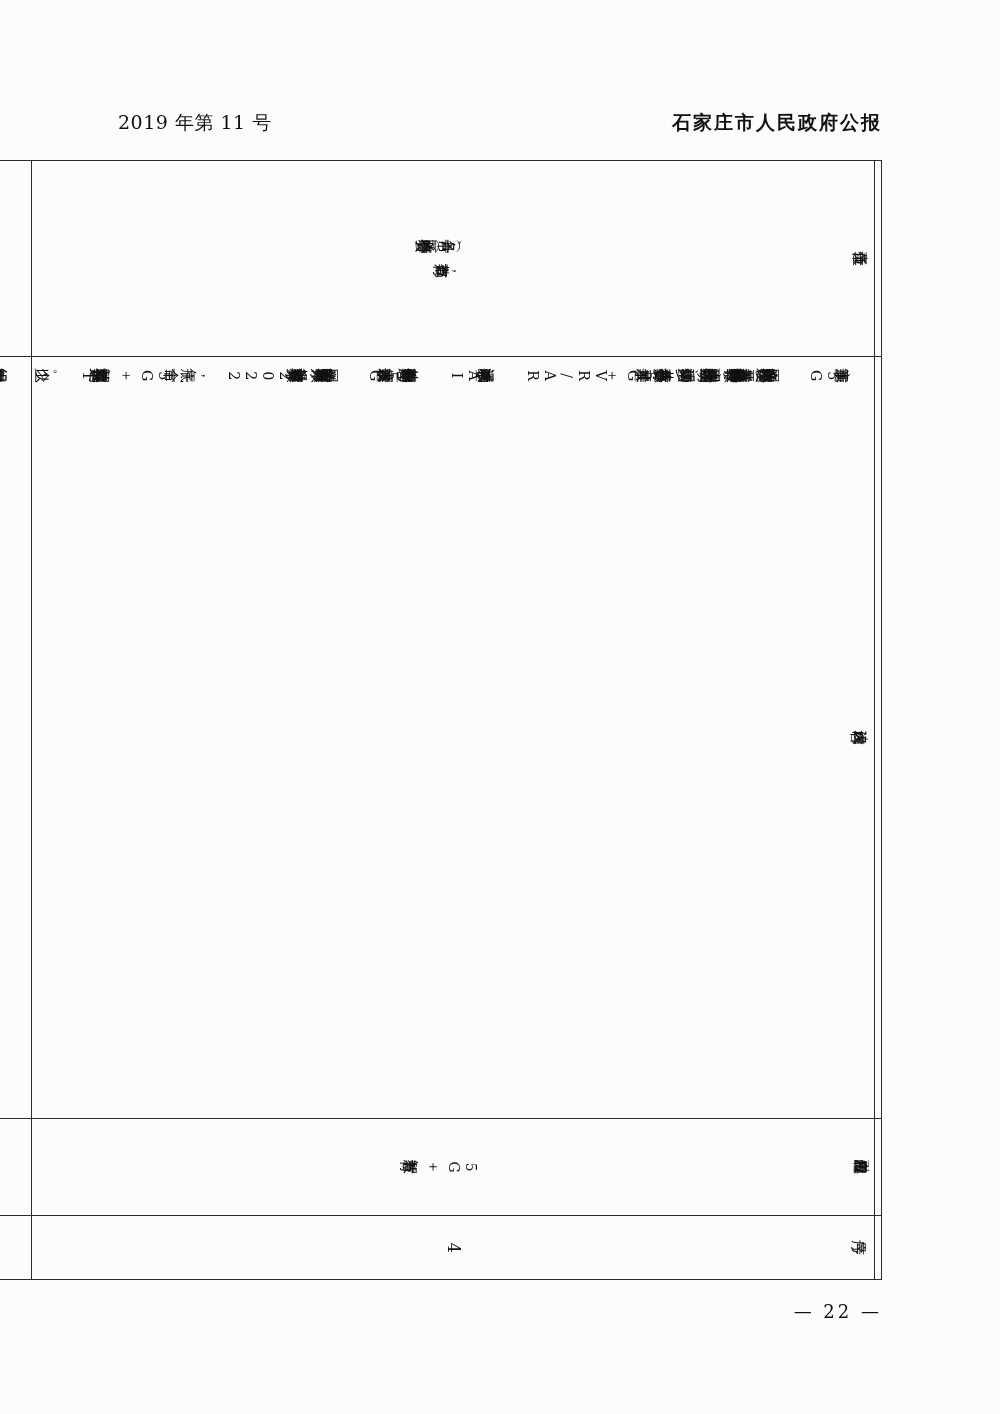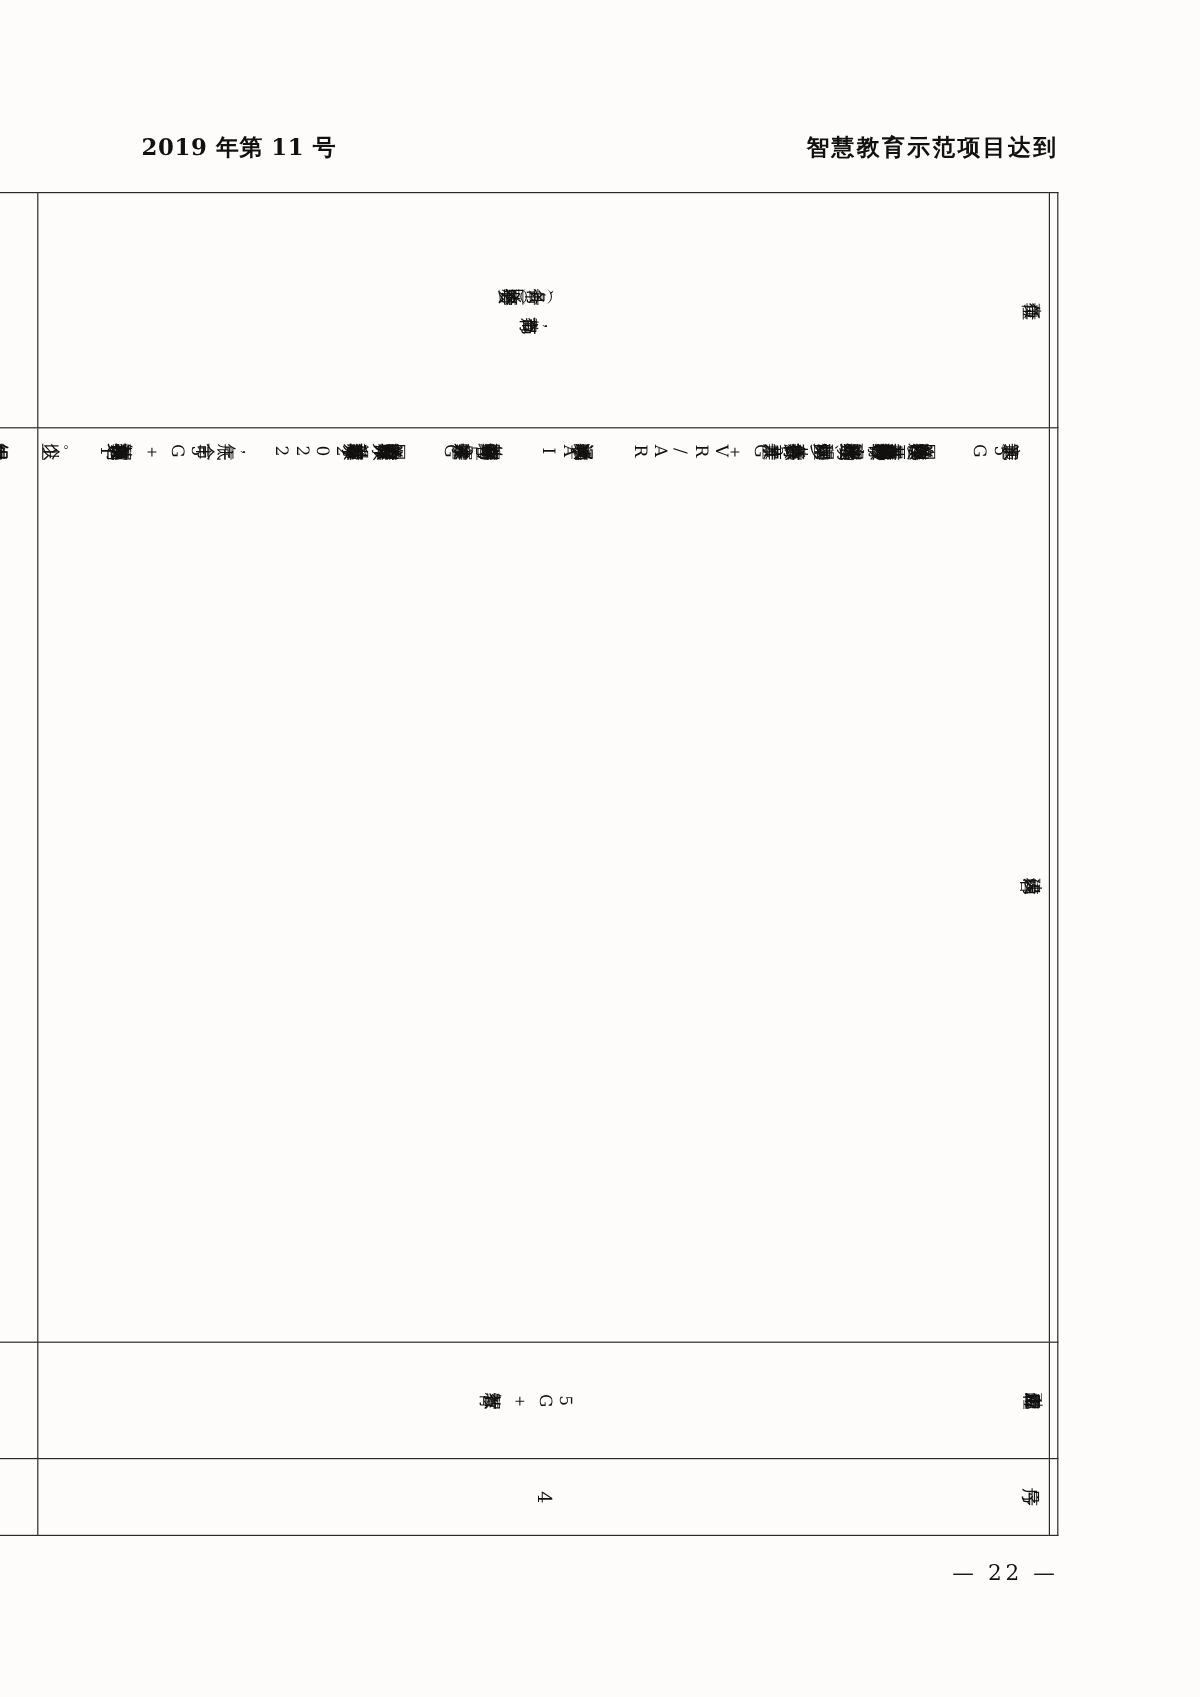--- a/index.html
+++ b/index.html
@@ -28,21 +28,21 @@
     right: 118px;
     height: 30px;
     display: flex;
     justify-content: space-between;
     align-items: center;
     font-size: 19px;
     letter-spacing: 0.5px;
   }
   .header .left {
     font-family: "DejaVu Serif", "Liberation Serif", serif;
-    font-weight: 700;
+    font-weight: 400;
   }
   .header .right {
     font-family: "DejaVu Serif", "Liberation Serif", serif;
     font-weight: 700;
     letter-spacing: 2px;
   }
   
   .table-wrap {
     position: absolute;
     top: 160px;
@@ -114,21 +114,21 @@
     letter-spacing: 3px;
   }
 </style>
 </head>
 <body>
 
 <div class="page">
 
   <div class="header">
     <div class="left">2019 年第 11 号</div>
-    <div class="right">智慧教育示范项目达到</div>
+    <div class="right">石家庄市人民政府公报</div>
   </div>
 
   <div class="table-wrap">
     <table class="doc" style="width: 1120px; height: 764px; transform-origin: 0px 0px; transform: rotate(90deg) translateY(-764px);">
       <colgroup>
         <col class="col-unit">
         <col class="col-body">
         <col class="col-proj">
         <col class="col-seq">
       </colgroup>

